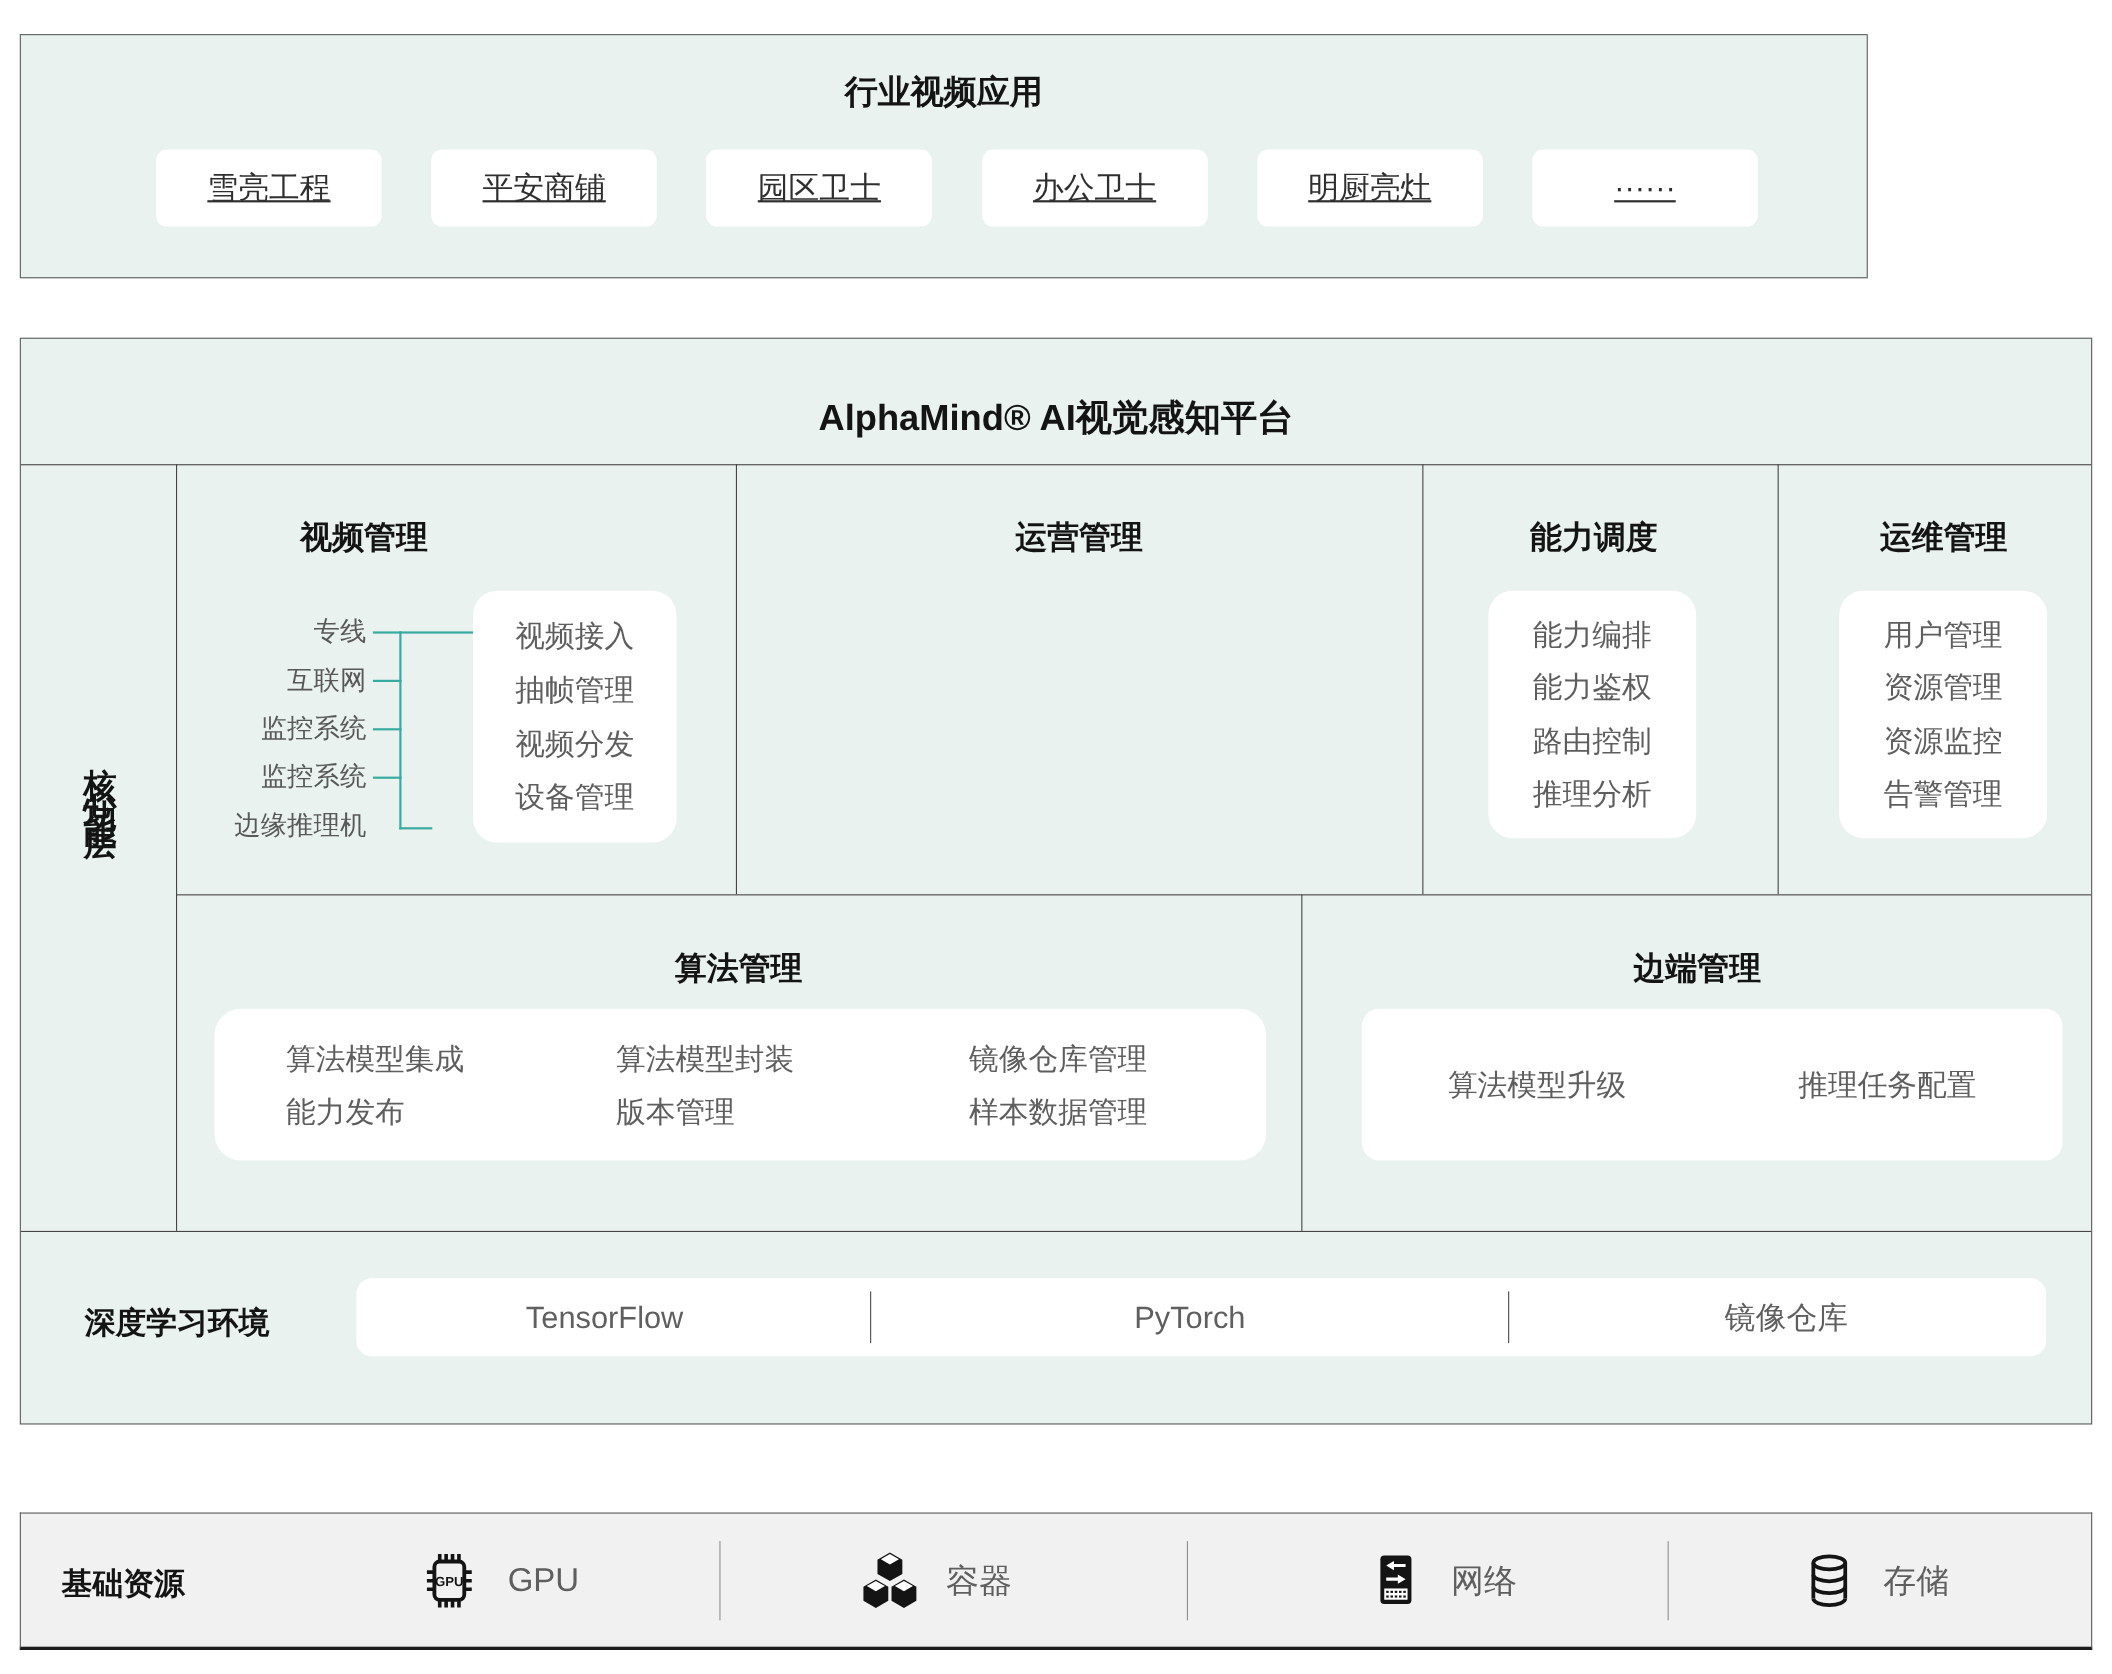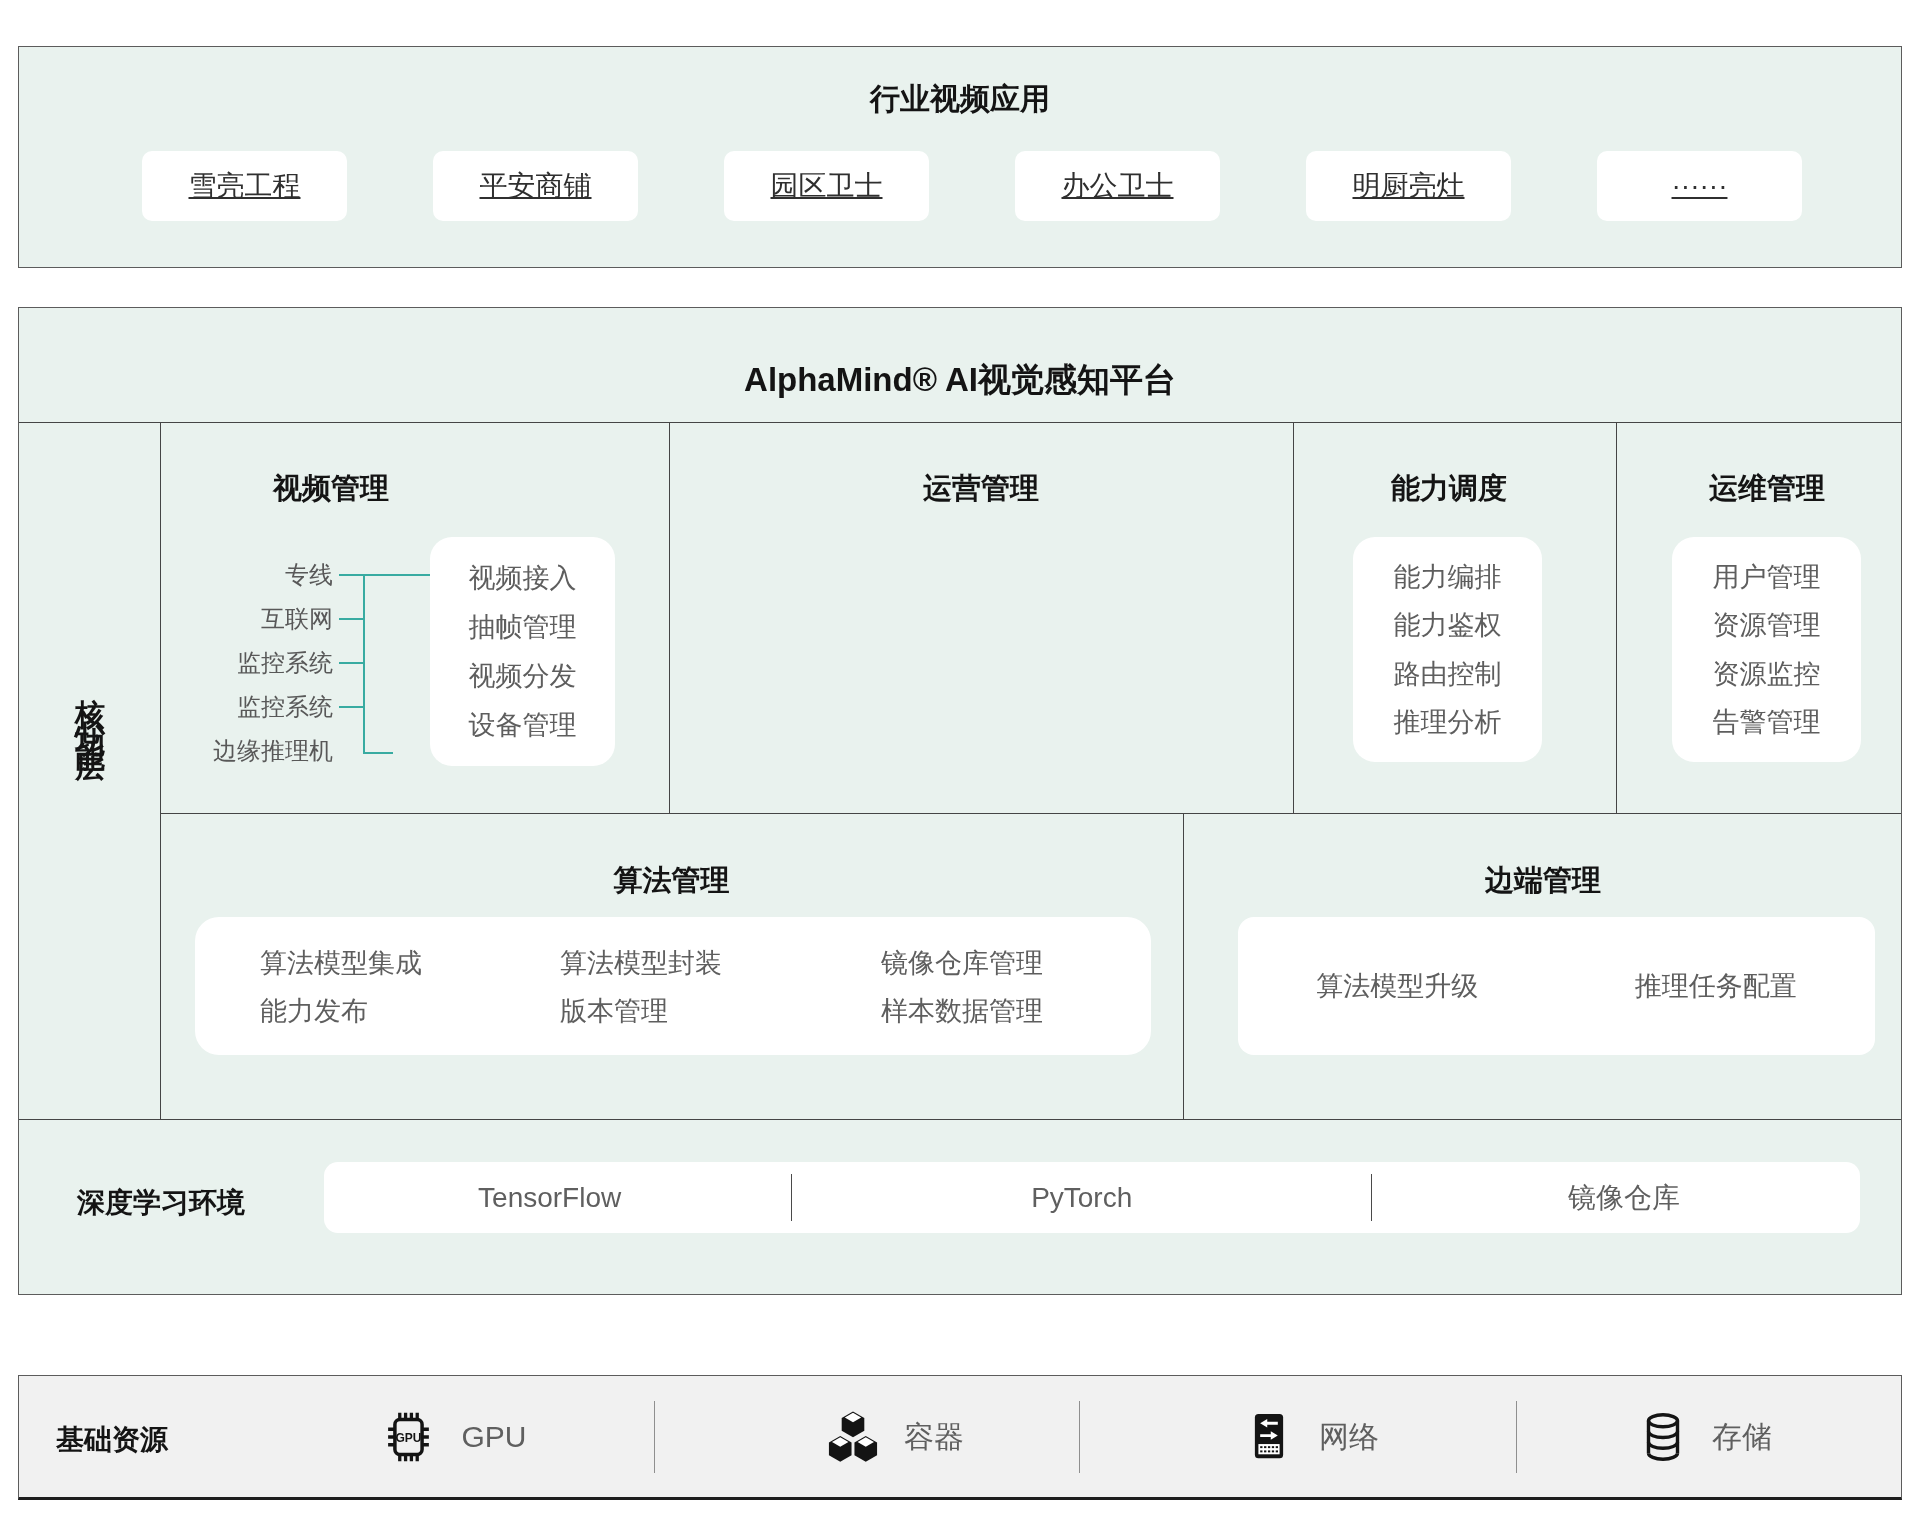--- a/index.html
+++ b/index.html
@@ -34,21 +34,21 @@
   .infra-item { position:absolute; top:0; height:122px; display:flex; align-items:center; gap:20px; transform:translateX(-50%); }
   .infra-item .lbl { font-size:30px; color:#5f5f5f; white-space:nowrap; }
   .infra-div { position:absolute; top:25px; width:1px; height:72px; background:#8f8f8f; }
   svg { display:block; flex-shrink:0; }
 </style>
 </head>
 <body>
 
 <div class="canvas">
 
-  <div class="panel" style="left:18px; top:46px; width:1884px; height:222px;">
+  <div class="panel" style="left:18px; top:31px; width:1680px; height:222px;">
     <div class="abs sec-title" style="top:32px; left:0; width:100%; font-size:30px;">行业视频应用</div>
     <div class="apps-row">
       <div class="app-box">雪亮工程</div>
       <div class="app-box">平安商铺</div>
       <div class="app-box">园区卫士</div>
       <div class="app-box">办公卫士</div>
       <div class="app-box">明厨亮灶</div>
       <div class="app-box">······</div>
     </div>
   </div>
@@ -172,21 +172,21 @@
             <line x1="6.5" y1="17" x2="10" y2="17"></line>
             <line x1="6.5" y1="21" x2="10" y2="21"></line>
           <line x1="24" y1="13" x2="27.5" y2="13"></line>
             <line x1="24" y1="17" x2="27.5" y2="17"></line>
             <line x1="24" y1="21" x2="27.5" y2="21"></line>
         </g>
       </svg>
       <span class="lbl">GPU</span>
     </div>
 
-    <div class="infra-item" style="left:874px;text-align:center;">
+    <div class="infra-item" style="left:830px;text-align:center;">
       <svg width="62" height="62" viewBox="0 0 34 34">
         <path d="M17 3 l6.2 3.6 v7 L17 17.2 l-6.2 -3.6 v-7 Z" fill="#141414"></path>
         <path d="M17 3.7 l4.5 2.6 L17 8.9 l-4.5 -2.6 Z" fill="#ffffff"></path>
         <path d="M10 16.4 l6.2 3.6 v7 L10 30.6 l-6.2 -3.6 v-7 Z" fill="#141414"></path>
         <path d="M10 17.1 l4.5 2.6 L10 22.3 l-4.5 -2.6 Z" fill="#ffffff"></path>
         <path d="M24 16.4 l6.2 3.6 v7 L24 30.6 l-6.2 -3.6 v-7 Z" fill="#141414"></path>
         <path d="M24 17.1 l4.5 2.6 L24 22.3 l-4.5 -2.6 Z" fill="#ffffff"></path>
       </svg>
       <span class="lbl">容器</span>
     </div>

